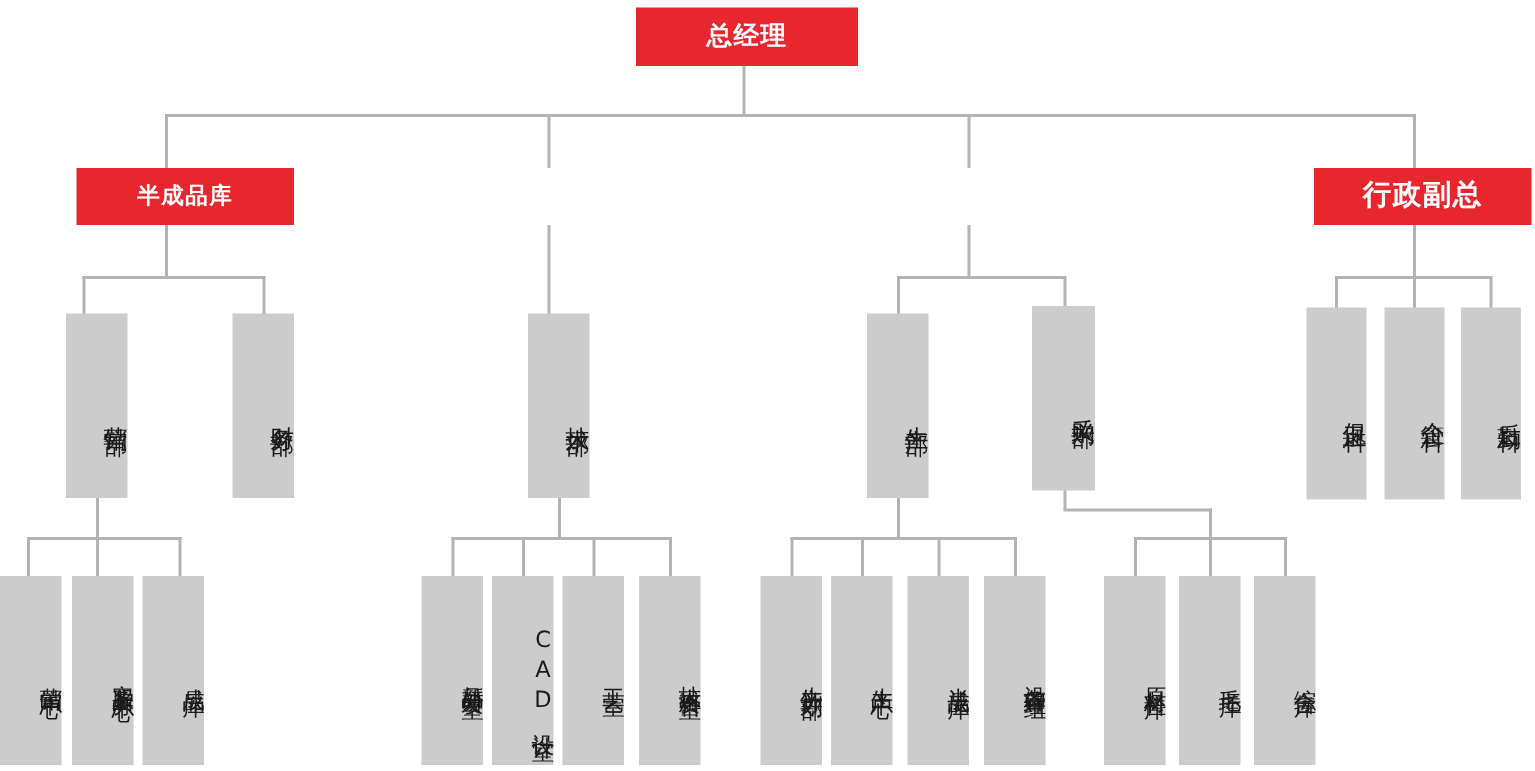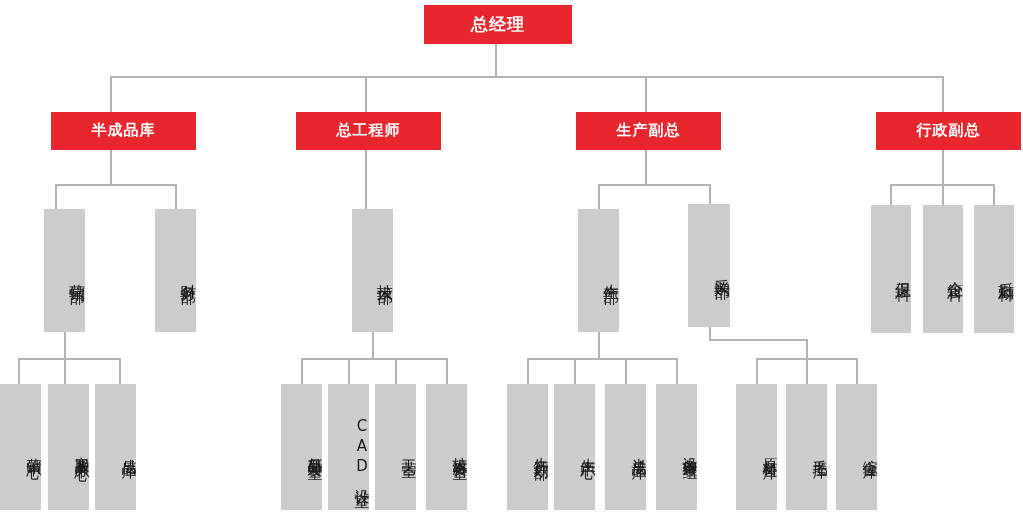--- a/index.html
+++ b/index.html
@@ -121,27 +121,21 @@
   <div class="ln v" style="left:806px; top:358px; height:27px;"></div>
   <div class="ln v" style="left:856px; top:358px; height:27px;"></div>
 
   <div class="node red" style="left:424px; top:5px; width:148px; height:39px; font-size:17px;">
     <span class="lbl">总经理</span>
   </div>
 
   <div class="node red" style="left:51px; top:112px; width:145px; height:38px; font-size:15px;">
     <span class="lbl">半成品库</span>
   </div>
-  <div class="node red" style="left:296px; top:112px; width:145px; height:38px; font-size:15px;">
-    <span class="lbl">总工程师</span>
-  </div>
-  <div class="node red" style="left:576px; top:112px; width:145px; height:38px; font-size:15px;">
-    <span class="lbl">生产副总</span>
-  </div>
-  <div class="node red" style="left:876px; top:112px; width:145px; height:38px; font-size:15px;font-family:Liberation Serif, serif;">
+  <div class="node red" style="left:876px; top:112px; width:145px; height:38px; font-size:19px;font-family:Liberation Serif, serif;">
     <span class="lbl">行政副总</span>
   </div>
 
   <div class="node gray vert" style="left:44px; top:209px; width:41px; height:123px; font-size:16px;">
     <span class="lbl">营销部</span>
   </div>
   <div class="node gray vert" style="left:155px; top:209px; width:41px; height:123px; font-size:16px;">
     <span class="lbl">财务部</span>
   </div>
   <div class="node gray vert" style="left:352px; top:209px; width:41px; height:123px; font-size:16px;">

